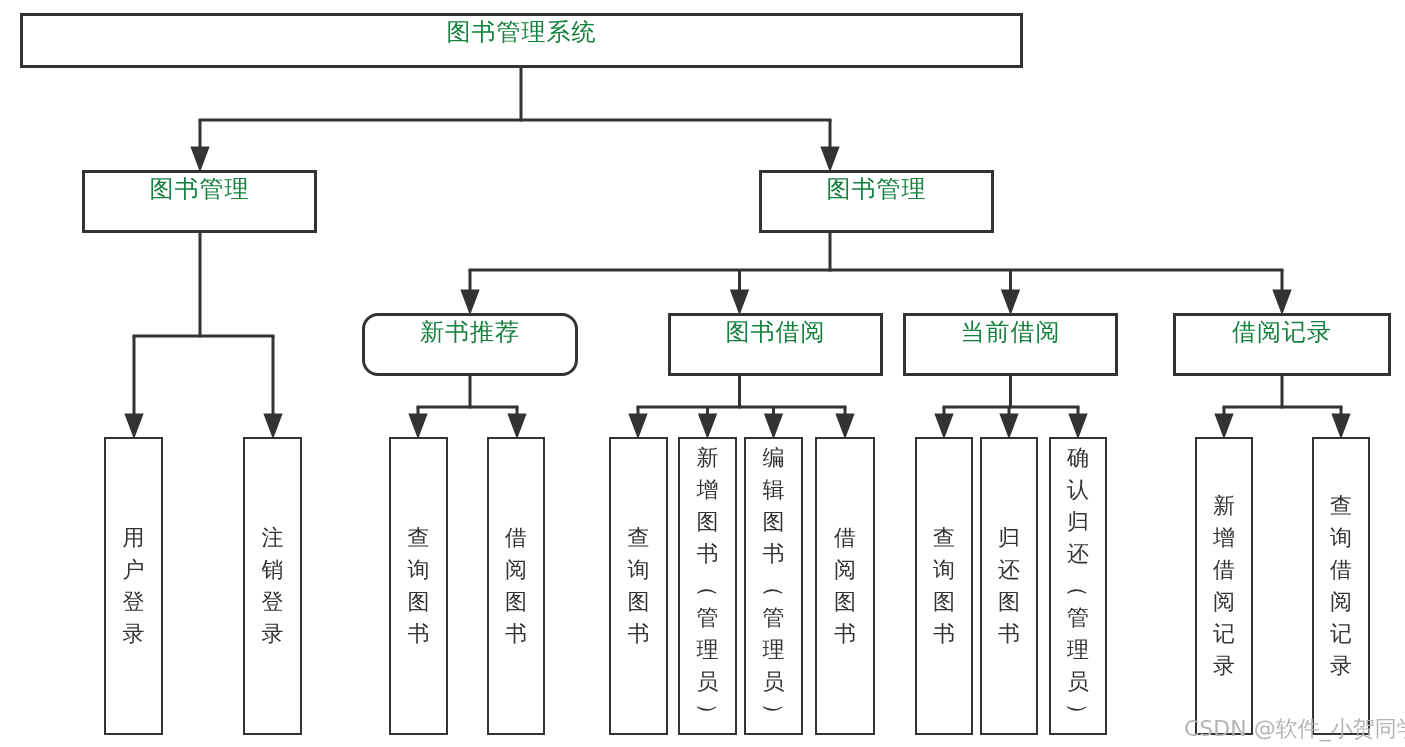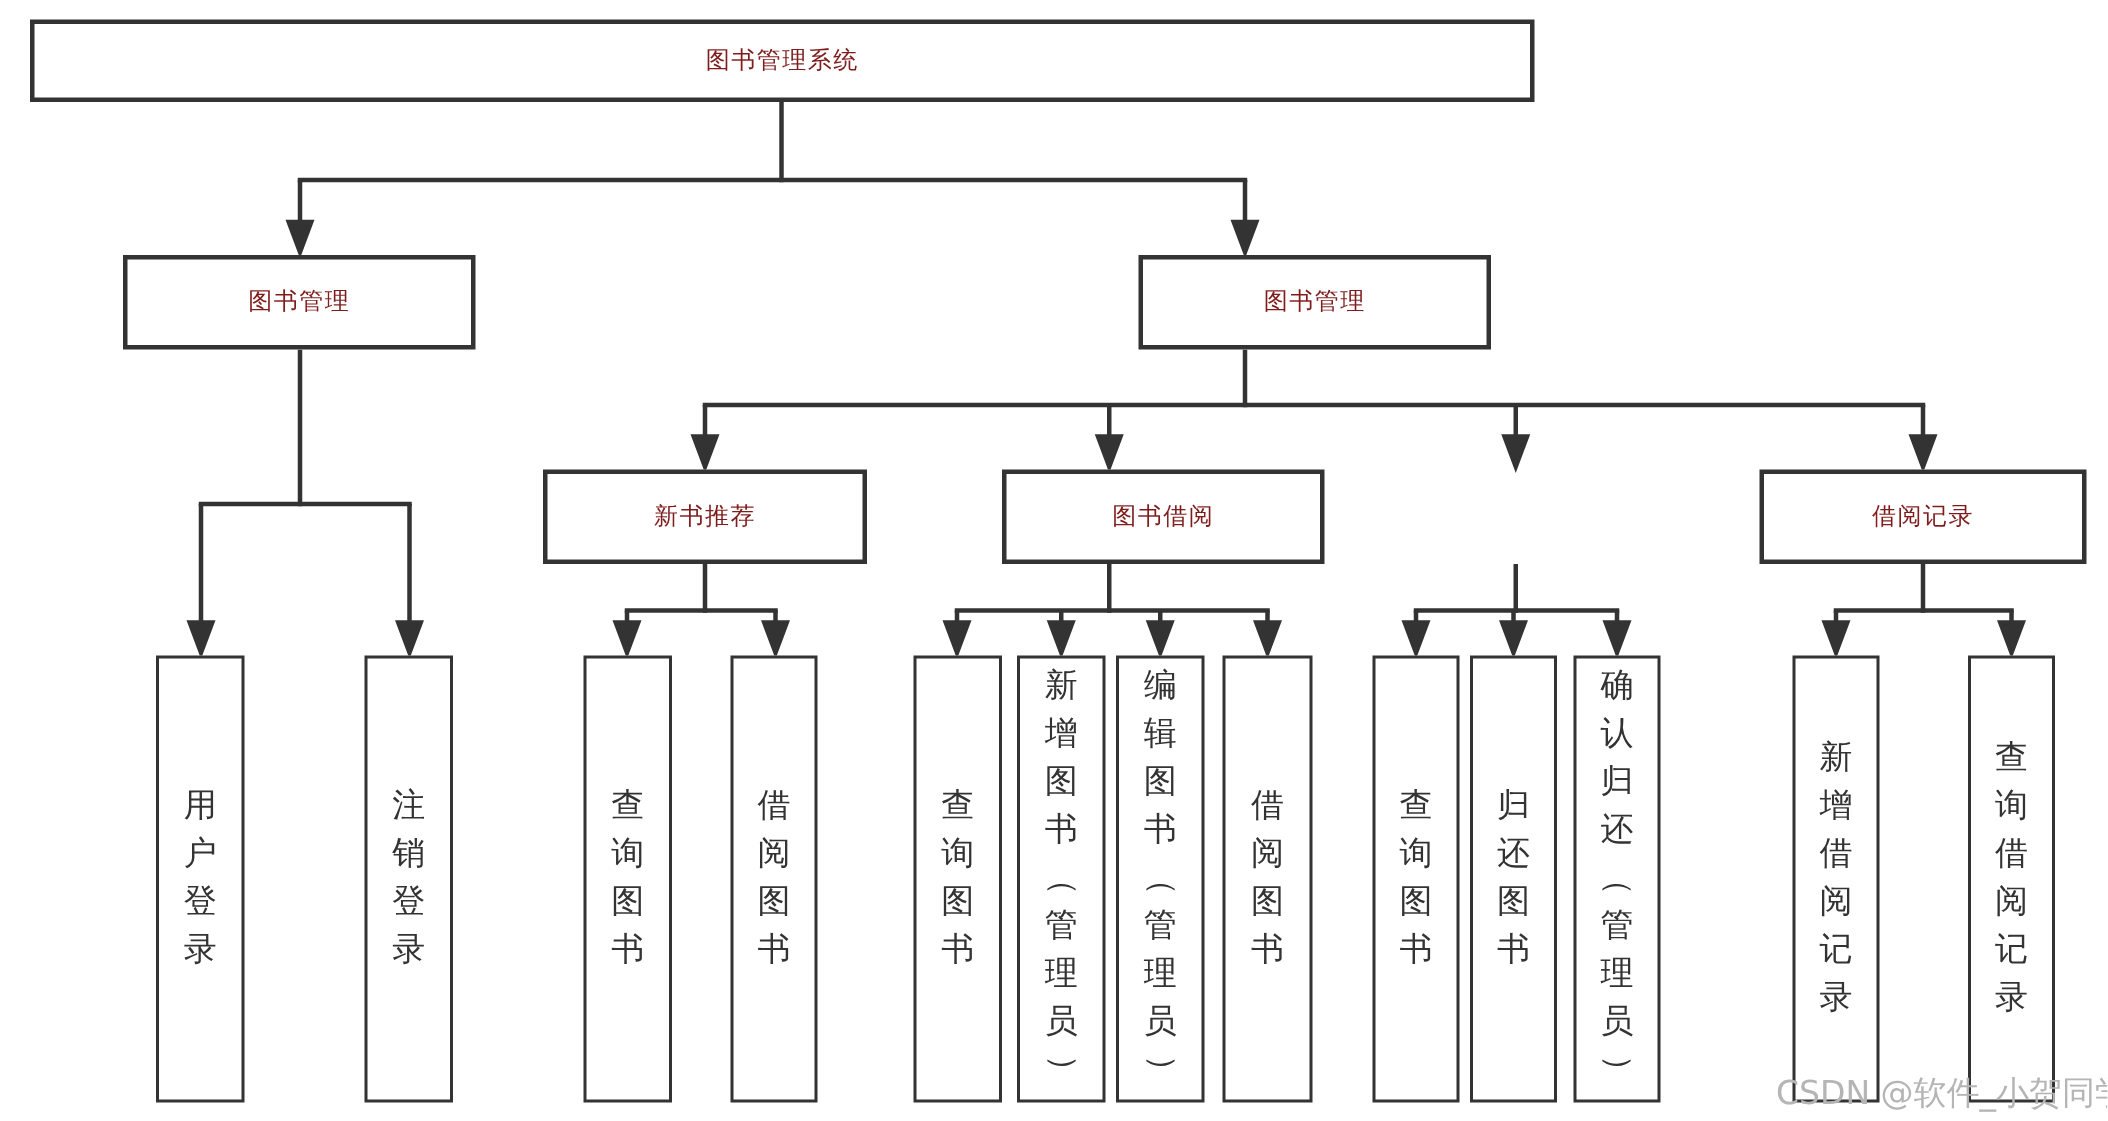--- a/index.html
+++ b/index.html
@@ -15,22 +15,22 @@
     overflow: hidden;
   }
   svg.wires {
     position: absolute; left: 0; top: 0;
     z-index: 1;
   }
   .hbox {
     position: absolute;
     border: 3px solid #333333;
     background: #ffffff;
-    display: flex; align-items: center; justify-content: center;
-    font-size: 16px; color: #7f1d1d;
+    display: flex; align-items: flex-start; justify-content: center;
+    font-size: 24px; color: #15803d;
     letter-spacing: 1px;
     z-index: 2;
   }
   .vbox {
     position: absolute;
     border: 2px solid #333333;
     background: #ffffff;
     display: flex; align-items: center; justify-content: center;
     color: #333333;
     z-index: 2;
@@ -127,25 +127,28 @@
     <span>图书管理系统</span>
   </div>
 
   <div class="hbox" style="left:82px; top:170px; width:235px; height:63px;">
     <span>图书管理</span>
   </div>
   <div class="hbox" style="left:712px; top:170px; width:235px; height:63px;margin-left:47px;">
     <span>图书管理</span>
   </div>
 
-  <div class="hbox" style="left:362px; top:313px; width:216px; height:63px;">
+  <div class="hbox" style="left:362px; top:313px; width:216px; height:63px;border-radius:16px;">
     <span>新书推荐</span>
   </div>
   <div class="hbox" style="left:632px; top:313px; width:215px; height:63px;margin-left:36px;">
     <span>图书借阅</span>
+  </div>
+  <div class="hbox" style="left:903px; top:313px; width:215px; height:63px;">
+    <span>当前借阅</span>
   </div>
   <div class="hbox" style="left:1173px; top:313px; width:218px; height:63px;">
     <span>借阅记录</span>
   </div>
 
   <div class="vbox" style="left:104px; top:437px; width:59px; height:298px;">
     <div class="v-label">
         <span class="v-char">用</span>
         <span class="v-char">户</span>
         <span class="v-char">登</span>

